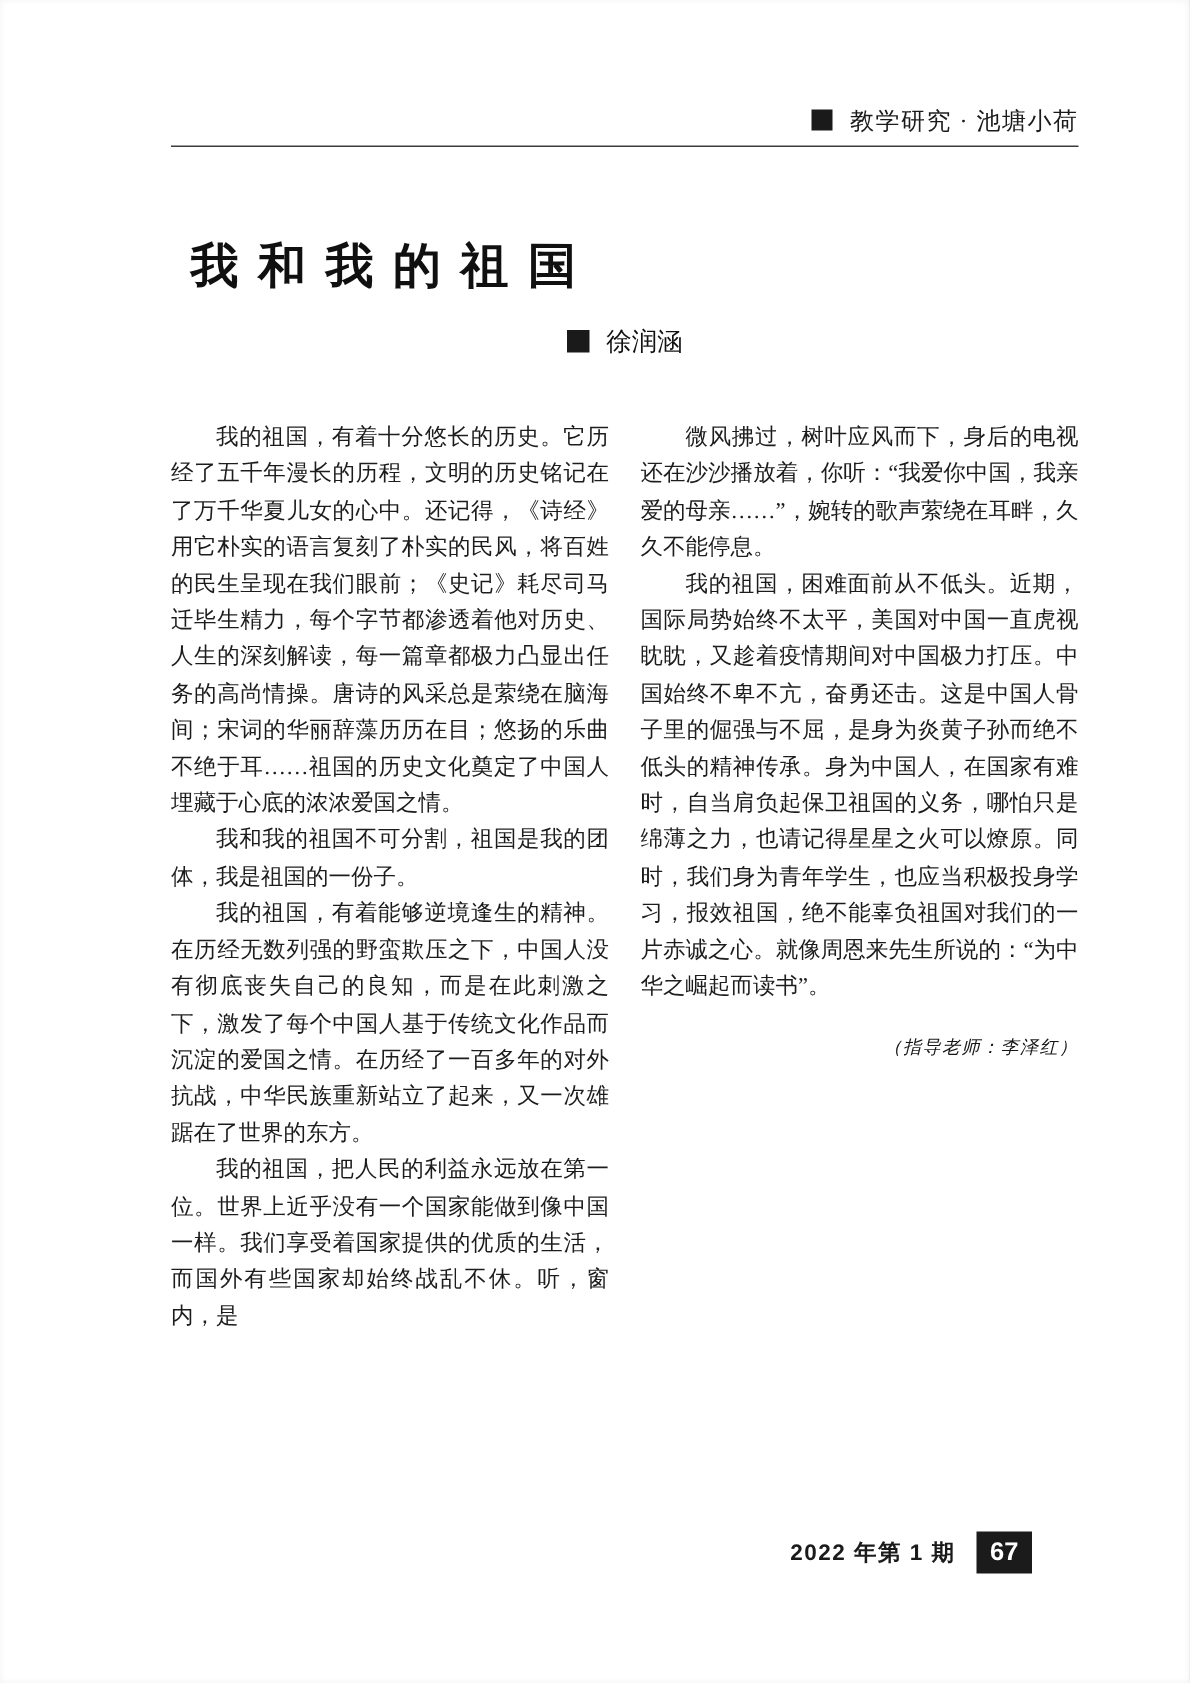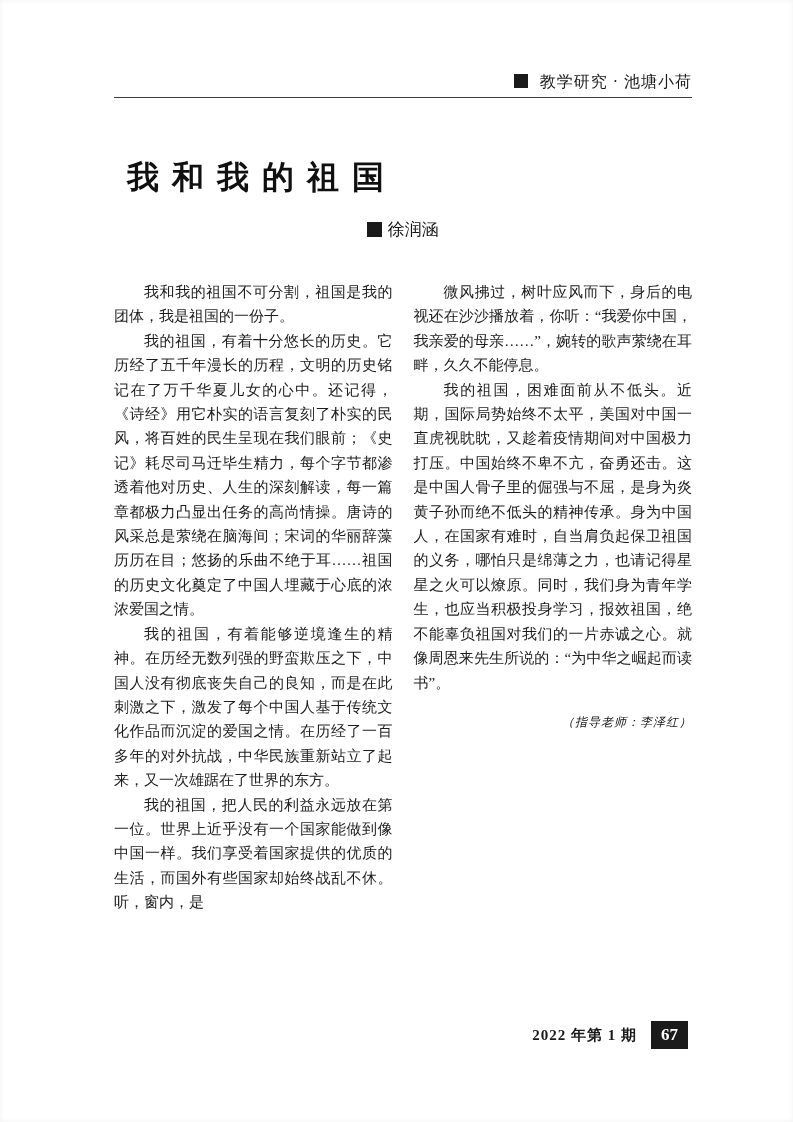--- a/index.html
+++ b/index.html
@@ -8,21 +8,21 @@
     width: 793px;
     height: 1122px;
     margin: 0 auto;
     background: #ffffff;
     box-shadow: inset 0 0 5px rgba(0,0,0,0.06);
     overflow: hidden;
     color: #1f1f1f;
   }
   .content {
     padding-left: 114px;
-    padding-right: 101px;
+    padding-right: 74px;
   }
   
   .header {
     margin-top: 72px;
     text-align: right;
     font-family: "Liberation Serif", "DejaVu Serif", serif;
     font-size: 16px;
     letter-spacing: 1px;
     color: #1a1a1a;
     line-height: 20px;
@@ -47,21 +47,21 @@
     font-family: "DejaVu Sans", "Liberation Sans", sans-serif;
     font-weight: 900;
     font-size: 32px;
     line-height: 34px;
     letter-spacing: 13px;
     color: #101010;
   }
   .author {
     margin-top: 26px;
     text-align: center;
-    font-family: Liberation Sans, sans-serif;
+    font-family: Liberation Mono, monospace;
     font-size: 17px;
     line-height: 20px;
     color: #111;
   }
   .author .marker { width: 15px; height: 15px; margin-right: 1px; vertical-align: -2px; }
   
   .columns {
     margin-top: 40px;
     display: flex;
     gap: 21px;
@@ -85,21 +85,21 @@
     letter-spacing: 1px;
     color: #151515;
   }
   
   .footer {
     position: absolute;
     top: 1021px;
     right: 105px;
     display: flex;
     align-items: center;
-    font-family: Liberation Serif, serif;
+    font-family: Liberation Sans, sans-serif;
   }
   .issue {
     font-size: 15px;
     font-weight: 600;
     letter-spacing: 1px;
     color: #1a1a1a;
   }
   .page-badge {
     margin-left: 14px;
     width: 37px;
@@ -127,22 +127,22 @@
 
     <h1 class="title">我和我的祖国</h1>
 
     <div class="author">
       <span class="marker"></span>
       <span>徐润涵</span>
     </div>
 
     <div class="columns">
       <div class="col">
+        <p class="indent">我的祖国，有着十分悠长的历史。它历经了五千年漫长的历程，文明的历史铭记在了万千华夏儿女的心中。还记得，《诗经》用它朴实的语言复刻了朴实的民风，将百姓的民生呈现在我们眼前；《史记》耗尽司马迁毕生精力，每个字节都渗透着他对历史、人生的深刻解读，每一篇章都极力凸显出任务的高尚情操。唐诗的风采总是萦绕在脑海间；宋词的华丽辞藻历历在目；悠扬的乐曲不绝于耳……祖国的历史文化奠定了中国人埋藏于心底的浓浓爱国之情。</p>
         <p class="indent">我和我的祖国不可分割，祖国是我的团体，我是祖国的一份子。</p>
-        <p class="indent">我的祖国，有着十分悠长的历史。它历经了五千年漫长的历程，文明的历史铭记在了万千华夏儿女的心中。还记得，《诗经》用它朴实的语言复刻了朴实的民风，将百姓的民生呈现在我们眼前；《史记》耗尽司马迁毕生精力，每个字节都渗透着他对历史、人生的深刻解读，每一篇章都极力凸显出任务的高尚情操。唐诗的风采总是萦绕在脑海间；宋词的华丽辞藻历历在目；悠扬的乐曲不绝于耳……祖国的历史文化奠定了中国人埋藏于心底的浓浓爱国之情。</p>
         <p class="indent">我的祖国，有着能够逆境逢生的精神。在历经无数列强的野蛮欺压之下，中国人没有彻底丧失自己的良知，而是在此刺激之下，激发了每个中国人基于传统文化作品而沉淀的爱国之情。在历经了一百多年的对外抗战，中华民族重新站立了起来，又一次雄踞在了世界的东方。</p>
         <p class="indent">我的祖国，把人民的利益永远放在第一位。世界上近乎没有一个国家能做到像中国一样。我们享受着国家提供的优质的生活，而国外有些国家却始终战乱不休。听，窗内，是</p>
       </div>
       <div class="col">
         <p class="indent">微风拂过，树叶应风而下，身后的电视还在沙沙播放着，你听：“我爱你中国，我亲爱的母亲……”，婉转的歌声萦绕在耳畔，久久不能停息。</p>
         <p class="indent">我的祖国，困难面前从不低头。近期，国际局势始终不太平，美国对中国一直虎视眈眈，又趁着疫情期间对中国极力打压。中国始终不卑不亢，奋勇还击。这是中国人骨子里的倔强与不屈，是身为炎黄子孙而绝不低头的精神传承。身为中国人，在国家有难时，自当肩负起保卫祖国的义务，哪怕只是绵薄之力，也请记得星星之火可以燎原。同时，我们身为青年学生，也应当积极投身学习，报效祖国，绝不能辜负祖国对我们的一片赤诚之心。就像周恩来先生所说的：“为中华之崛起而读书”。</p>
         <p class="credit">（指导老师：李泽红）</p>
       </div>
     </div>
 

